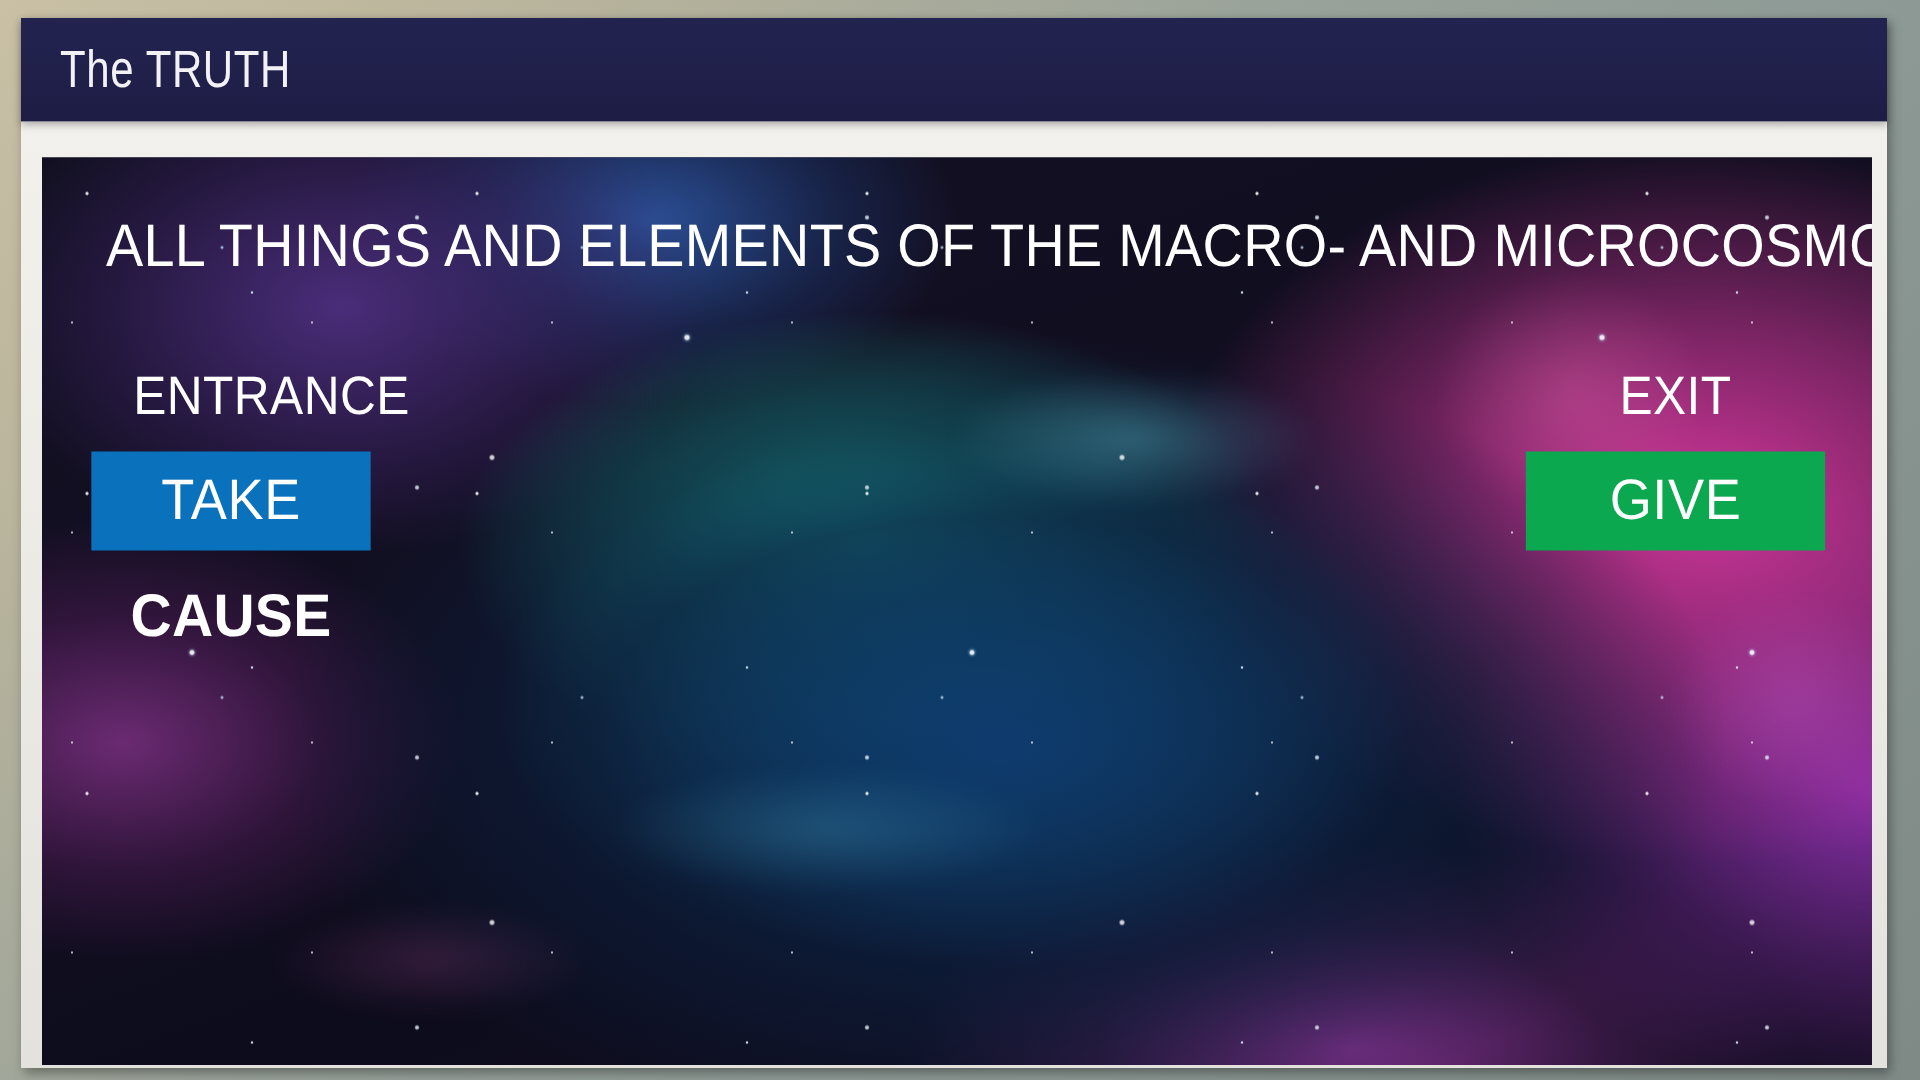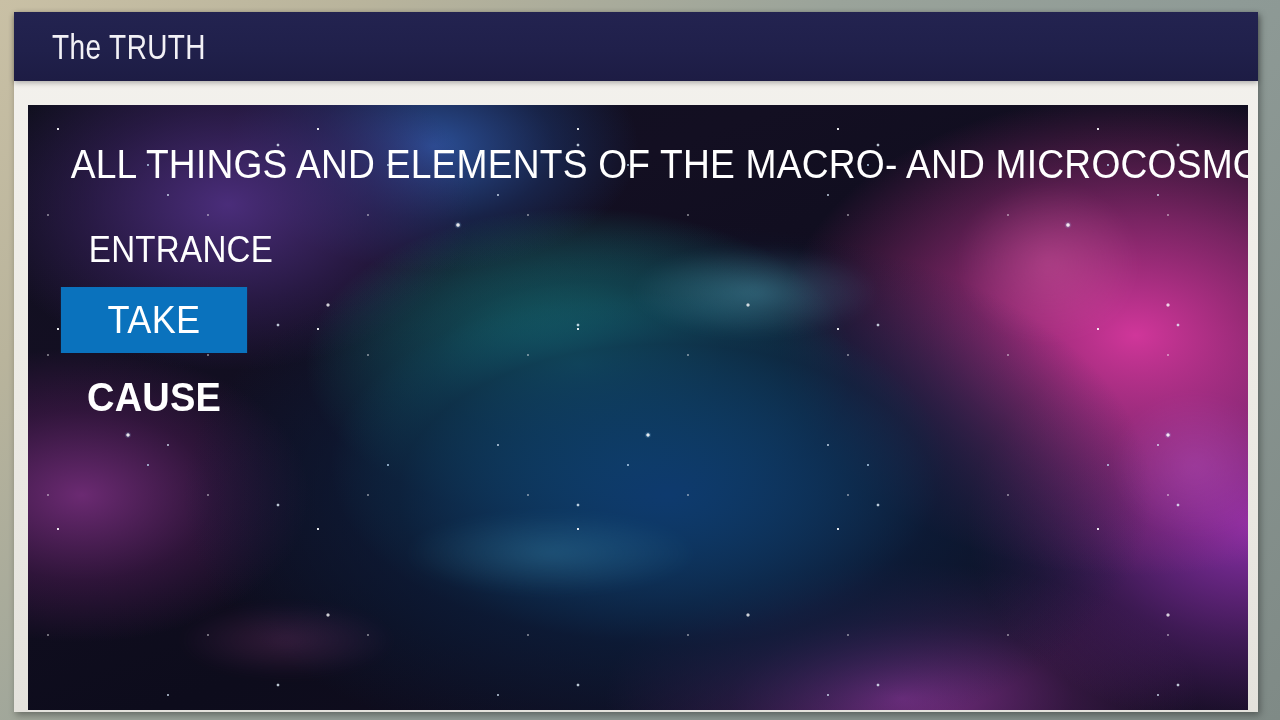--- a/index.html
+++ b/index.html
@@ -35,21 +35,21 @@
   
   #title-bar {
     position: absolute;
     left: 14px;
     top: 12px;
     width: 1244px;
     height: 69px;
     background: linear-gradient(180deg, #232350 0%, #20204b 55%, #1d1c44 100%);
     display: flex;
     align-items: center;
-    padding-left: 38px;
+    padding-left: 26px;
     box-shadow: 0 2px 5px rgba(0,0,0,0.28);
   }
   #title-text {
     color: #f2f1f6;
     font-family: "Liberation Sans Narrow", "Liberation Sans", sans-serif;
     font-size: 35px;
     font-weight: 400;
     letter-spacing: 0.5px;
     transform: scaleX(0.80);
     transform-origin: left center;
@@ -150,21 +150,21 @@
     letter-spacing: 0.2px;
     white-space: nowrap;
     transform: scaleX(0.93);
   }
 
   
   .side-col {
     position: absolute;
     text-align: center;
   }
-  #col-left  { left: 28px;  top: 124px; width: 250px; }
+  #col-left  { left: 28px;  top: 138px; width: 250px; }
   #col-right { right: 26px; top: 138px; width: 210px; }
 
   .col-label {
     color: #ffffff;
     font-family: "Liberation Sans Narrow", "Liberation Sans", sans-serif;
     font-size: 36px;
     font-weight: 400;
     letter-spacing: 0.3px;
     transform: scaleX(0.92);
     white-space: nowrap;
@@ -243,17 +243,21 @@
     <div id="content-layer">
 
       <div id="headline">ALL THINGS AND ELEMENTS OF THE MACRO- AND MICROCOSMOS</div>
 
       <div class="side-col" id="col-left">
         <div class="col-label">ENTRANCE</div>
         <div class="value-box" id="take-box" style="background: rgb(10, 114, 189);">TAKE</div>
         <div id="cause-text">CAUSE</div>
       </div>
 
+      <div class="side-col" id="col-right">
+        <div class="col-label">EXIT</div>
+        <div class="value-box" id="give-box" style="background: rgb(12, 168, 79);">GIVE</div>
+      </div>
 
 
     </div>
   </div>
 </div>
 
 </body></html>

